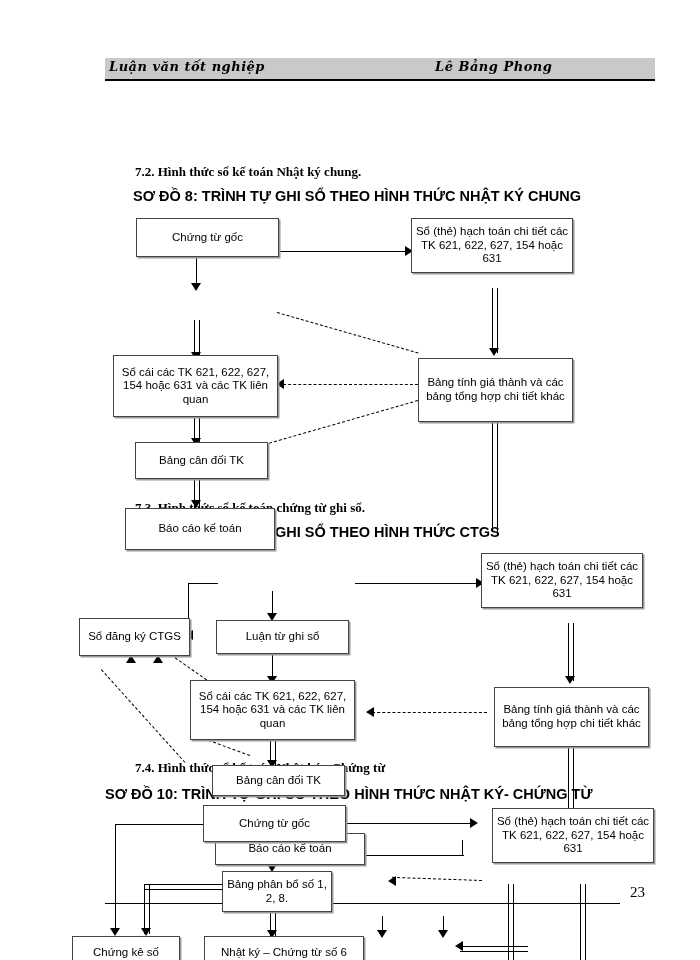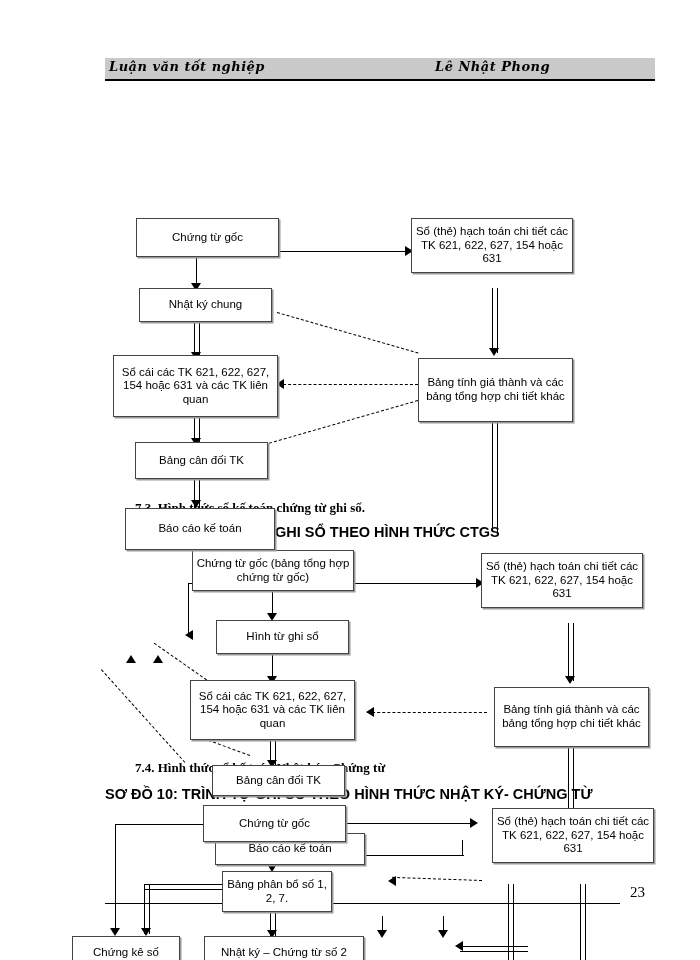--- a/index.html
+++ b/index.html
@@ -86,24 +86,26 @@
   .botrule{position:absolute;left:105px;top:903px;width:515px;height:1.3px;background:#000;}
 </style>
 </head>
 <body>
 
 <div class="page">
 
   <div class="hdr">
     <div class="hdr-band"></div>
     <div class="hdr-left">Luận văn tốt nghiệp</div>
-    <div class="hdr-right">Lê Nhật Phong</div>
+    <div class="hdr-right">Lê Bảng Phong</div>
     <div class="hdr-rule"></div>
   </div>
 
+  <div class="h-sub" style="left:135px;top:164px;">7.2. Hình thức sổ kế toán Nhật ký chung.</div>
+  <div class="h-title" style="left:133px;top:188px;">SƠ ĐỒ 8: TRÌNH TỰ GHI SỔ THEO HÌNH THỨC NHẬT KÝ CHUNG</div>
 
   <div class="ln v" style="left:196px;top:257px;height:30px;"></div>
   <div class="arw down" style="left:191px;top:283px;"></div>
 
   <div class="ln h" style="left:279px;top:251px;width:130px;"></div>
   <div class="arw right" style="left:405px;top:246px;"></div>
 
   <div class="dbl v" style="left:194px;top:320px;height:38px;"></div>
   <div class="arw down" style="left:191px;top:352px;"></div>
 
@@ -121,23 +123,20 @@
   <div class="dash" style="left:277px;top:312px;width:147px;transform:rotate(16deg);"></div>
   <div class="dash" style="left:418px;top:384px;width:140px;transform:rotate(180deg);"></div>
   <div class="arw left" style="left:276px;top:379px;"></div>
   <div class="dash" style="left:418px;top:400px;width:165px;transform:rotate(164deg);"></div>
   <div class="arw left" style="left:261px;top:450px;"></div>
 
   <div class="box shadow" style="left:136px;top:218px;width:143px;height:39px;">
       <span>Chứng từ gốc</span>
     </div>
 
-  <div class="box shadow" style="left:139px;top:288px;width:133px;height:34px;">
-      <span>Nhật ký chung</span>
-    </div>
 
   <div class="box shadow" style="left:411px;top:218px;width:162px;height:55px;">
       <span>Sổ (thẻ) hạch toán chi tiết các TK 621, 622, 627, 154 hoặc 631</span>
     </div>
 
   <div class="box shadow" style="left:113px;top:355px;width:165px;height:62px;">
       <span>Sổ cái các TK 621, 622, 627, 154 hoặc 631 và các TK liên quan</span>
     </div>
 
   <div class="box shadow" style="left:418px;top:358px;width:155px;height:64px;">
@@ -177,28 +176,28 @@
   <div class="dbl v" style="left:568px;top:748px;height:60px;"></div>
 
   <div class="dash" style="left:487px;top:712px;width:120px;transform:rotate(180deg);"></div>
   <div class="arw left" style="left:366px;top:707px;"></div>
 
   <div class="dash" style="left:185px;top:762px;width:125px;transform:rotate(-132deg);"></div>
   <div class="arw up" style="left:126px;top:655px;"></div>
   <div class="dash" style="left:236px;top:700px;width:100px;transform:rotate(-145deg);"></div>
   <div class="arw up" style="left:153px;top:655px;"></div>
 
-  <div class="box shadow" style="left:192px;top:550px;width:162px;height:41px;">
-      <span>Chứng từ gốc (bảng tổng hợp chứng từ gốc)</span>
-    </div>
 
   <div class="box shadow" style="left:216px;top:620px;width:133px;height:34px;">
-      <span>Hình từ ghi sổ</span>
-    </div>
-
+      <span>Luận từ ghi sổ</span>
+    </div>
+
+  <div class="box shadow" style="left:79px;top:618px;width:111px;height:38px;">
+      <span>Sổ đăng ký CTGS</span>
+    </div>
 
   <div class="box shadow" style="left:481px;top:553px;width:162px;height:55px;">
       <span>Sổ (thẻ) hạch toán chi tiết các TK 621, 622, 627, 154 hoặc 631</span>
     </div>
 
   <div class="box shadow" style="left:190px;top:680px;width:165px;height:60px;">
       <span>Sổ cái các TK 621, 622, 627, 154 hoặc 631 và các TK liên quan</span>
     </div>
 
   <div class="box shadow" style="left:494px;top:687px;width:155px;height:60px;">
@@ -253,31 +252,31 @@
 
   <div class="box shadow" style="left:203px;top:805px;width:143px;height:37px;z-index:9;">
       <span>Chứng từ gốc</span>
     </div>
 
   <div class="box shadow" style="left:215px;top:833px;width:150px;height:32px;z-index:8;">
       <span>Báo cáo kế toán</span>
     </div>
 
   <div class="box shadow" style="left:222px;top:871px;width:110px;height:41px;z-index:9;">
-      <span>Bảng phân bổ số 1, 2, 7.</span>
+      <span>Bảng phân bổ số 1, 2, 8.</span>
     </div>
 
   <div class="box shadow" style="left:492px;top:808px;width:162px;height:55px;z-index:9;">
       <span>Sổ (thẻ) hạch toán chi tiết các TK 621, 622, 627, 154 hoặc 631</span>
     </div>
 
   <div class="box shadow" style="left:72px;top:936px;width:108px;height:34px;z-index:9;">
       <span>Chứng kê số</span>
     </div>
 
   <div class="box shadow" style="left:204px;top:936px;width:160px;height:34px;z-index:9;">
-      <span>Nhật ký – Chứng từ số 2</span>
+      <span>Nhật ký – Chứng từ số 6</span>
     </div>
 
   <div class="botrule"></div>
   <div class="pagenum">23</div>
 
 </div>
 
 </body></html>

